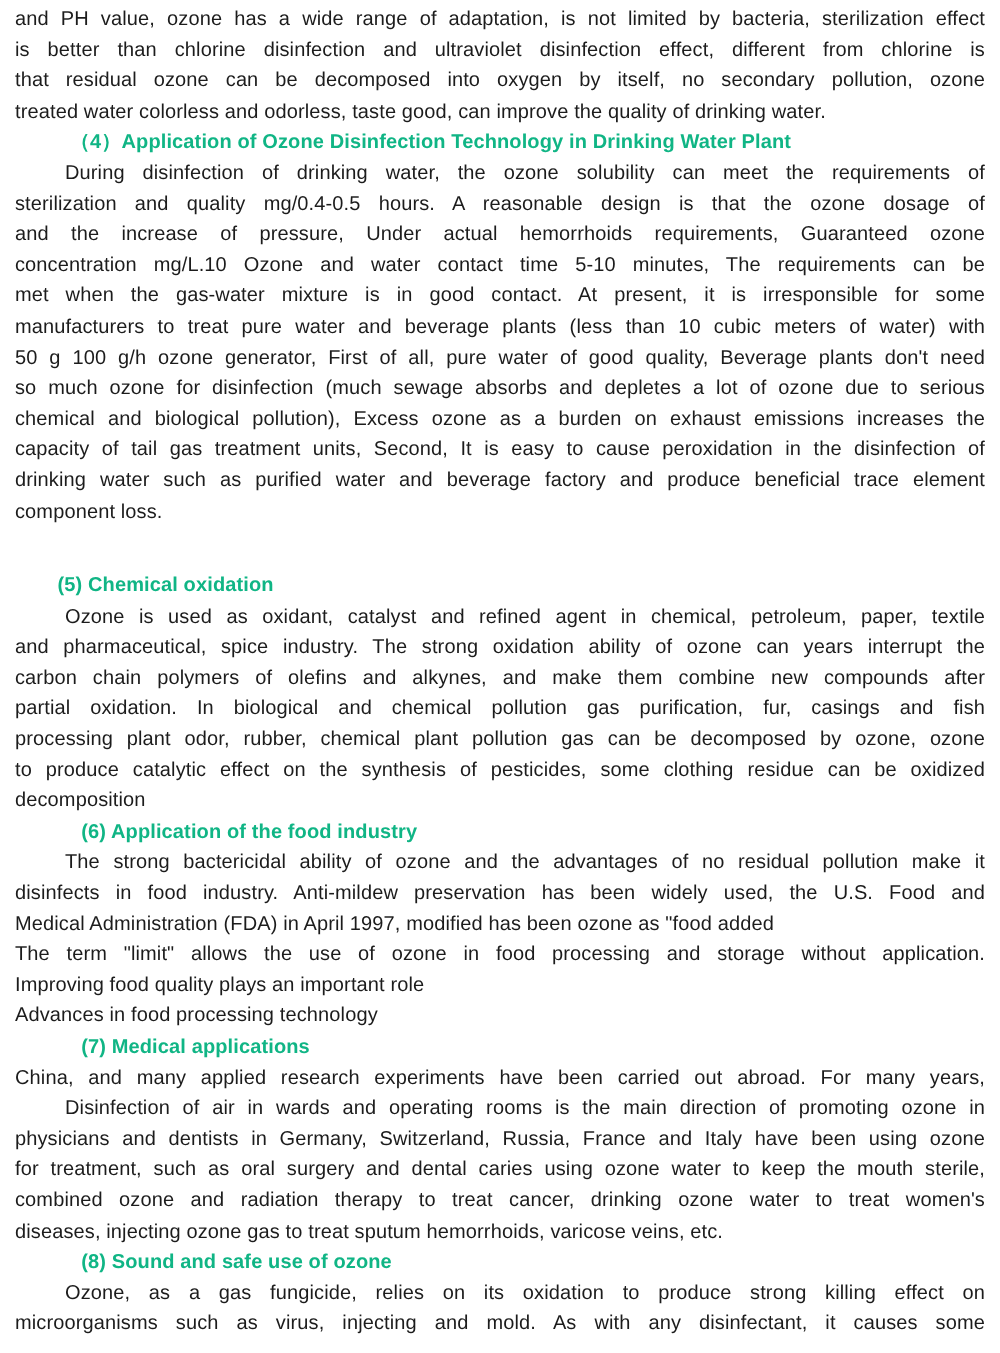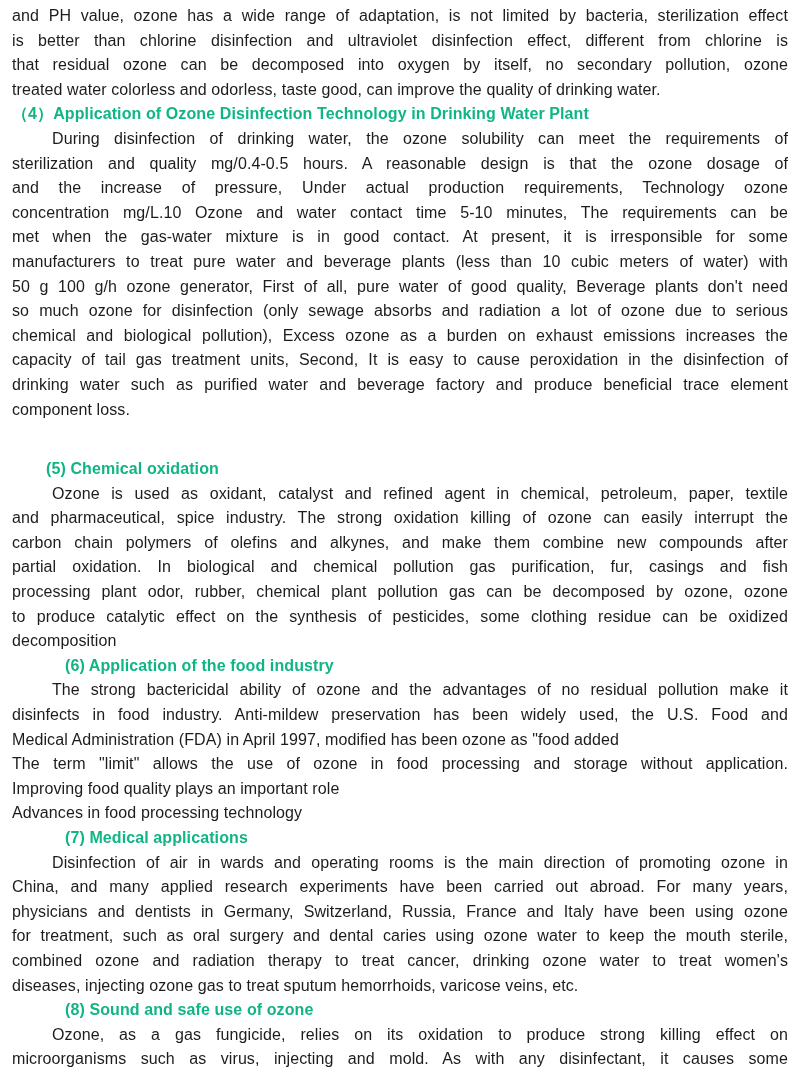--- a/index.html
+++ b/index.html
@@ -30,58 +30,58 @@
 </head>
 <body>
 
 <div class="page" style="--heading-color: #10b585; color: rgb(28, 28, 28); background: rgb(255, 255, 255);">
     <div class="para">
       <div class="line just">and PH value, ozone has a wide range of adaptation, is not limited by bacteria, sterilization effect</div>
       <div class="line just">is better than chlorine disinfection and ultraviolet disinfection effect, different from chlorine is</div>
       <div class="line just">that residual ozone can be decomposed into oxygen by itself, no secondary pollution, ozone</div>
       <div class="line">treated water colorless and odorless, taste good, can improve the quality of drinking water.</div>
     </div>
-    <div class="heading" style="padding-left: 0px;">（4）Application of Ozone Disinfection Technology in Drinking Water Plant</div>
+    <div class="heading" style="padding-left: 0px; margin-left: 44px;">（4）Application of Ozone Disinfection Technology in Drinking Water Plant</div>
     <div class="para">
       <div class="line just" style="text-indent: 40px;">During disinfection of drinking water, the ozone solubility can meet the requirements of</div>
       <div class="line just">sterilization and quality mg/0.4-0.5 hours. A reasonable design is that the ozone dosage of</div>
-      <div class="line just">and the increase of pressure, Under actual production requirements, Technology ozone</div>
+      <div class="line just">and the increase of pressure, Under actual hemorrhoids requirements, Guaranteed ozone</div>
       <div class="line just">concentration mg/L.10 Ozone and water contact time 5-10 minutes, The requirements can be</div>
       <div class="line just">met when the gas-water mixture is in good contact. At present, it is irresponsible for some</div>
       <div class="line just">manufacturers to treat pure water and beverage plants (less than 10 cubic meters of water) with</div>
       <div class="line just">50 g 100 g/h ozone generator, First of all, pure water of good quality, Beverage plants don't need</div>
-      <div class="line just">so much ozone for disinfection (only sewage absorbs and radiation a lot of ozone due to serious</div>
+      <div class="line just">so much ozone for disinfection (much sewage absorbs and depletes a lot of ozone due to serious</div>
       <div class="line just">chemical and biological pollution), Excess ozone as a burden on exhaust emissions increases the</div>
       <div class="line just">capacity of tail gas treatment units, Second, It is easy to cause peroxidation in the disinfection of</div>
       <div class="line just">drinking water such as purified water and beverage factory and produce beneficial trace element</div>
       <div class="line">component loss.</div>
     </div>
     <div class="heading space-before" style="padding-left: 34px;">(5) Chemical oxidation</div>
     <div class="para">
       <div class="line just" style="text-indent: 40px;">Ozone is used as oxidant, catalyst and refined agent in chemical, petroleum, paper, textile</div>
-      <div class="line just">and pharmaceutical, spice industry. The strong oxidation killing of ozone can easily interrupt the</div>
+      <div class="line just">and pharmaceutical, spice industry. The strong oxidation ability of ozone can years interrupt the</div>
       <div class="line just">carbon chain polymers of olefins and alkynes, and make them combine new compounds after</div>
       <div class="line just">partial oxidation. In biological and chemical pollution gas purification, fur, casings and fish</div>
       <div class="line just">processing plant odor, rubber, chemical plant pollution gas can be decomposed by ozone, ozone</div>
       <div class="line just">to produce catalytic effect on the synthesis of pesticides, some clothing residue can be oxidized</div>
       <div class="line">decomposition</div>
     </div>
     <div class="heading" style="padding-left: 53px;">(6) Application of the food industry</div>
     <div class="para">
       <div class="line just" style="text-indent: 40px;">The strong bactericidal ability of ozone and the advantages of no residual pollution make it</div>
       <div class="line just">disinfects in food industry. Anti-mildew preservation has been widely used, the U.S. Food and</div>
       <div class="line">Medical Administration (FDA) in April 1997, modified has been ozone as "food added</div>
       <div class="line just">The term "limit" allows the use of ozone in food processing and storage without application.</div>
       <div class="line">Improving food quality plays an important role</div>
       <div class="line">Advances in food processing technology</div>
     </div>
     <div class="heading" style="padding-left: 53px;">(7) Medical applications</div>
     <div class="para">
+      <div class="line just">China, and many applied research experiments have been carried out abroad. For many years,</div>
       <div class="line just" style="text-indent: 40px;">Disinfection of air in wards and operating rooms is the main direction of promoting ozone in</div>
-      <div class="line just">China, and many applied research experiments have been carried out abroad. For many years,</div>
       <div class="line just">physicians and dentists in Germany, Switzerland, Russia, France and Italy have been using ozone</div>
       <div class="line just">for treatment, such as oral surgery and dental caries using ozone water to keep the mouth sterile,</div>
       <div class="line just">combined ozone and radiation therapy to treat cancer, drinking ozone water to treat women's</div>
       <div class="line">diseases, injecting ozone gas to treat sputum hemorrhoids, varicose veins, etc.</div>
     </div>
     <div class="heading" style="padding-left: 53px;">(8) Sound and safe use of ozone</div>
     <div class="para">
       <div class="line just" style="text-indent: 40px;">Ozone, as a gas fungicide, relies on its oxidation to produce strong killing effect on</div>
       <div class="line just">microorganisms such as virus, injecting and mold. As with any disinfectant, it causes some</div>
     </div>

